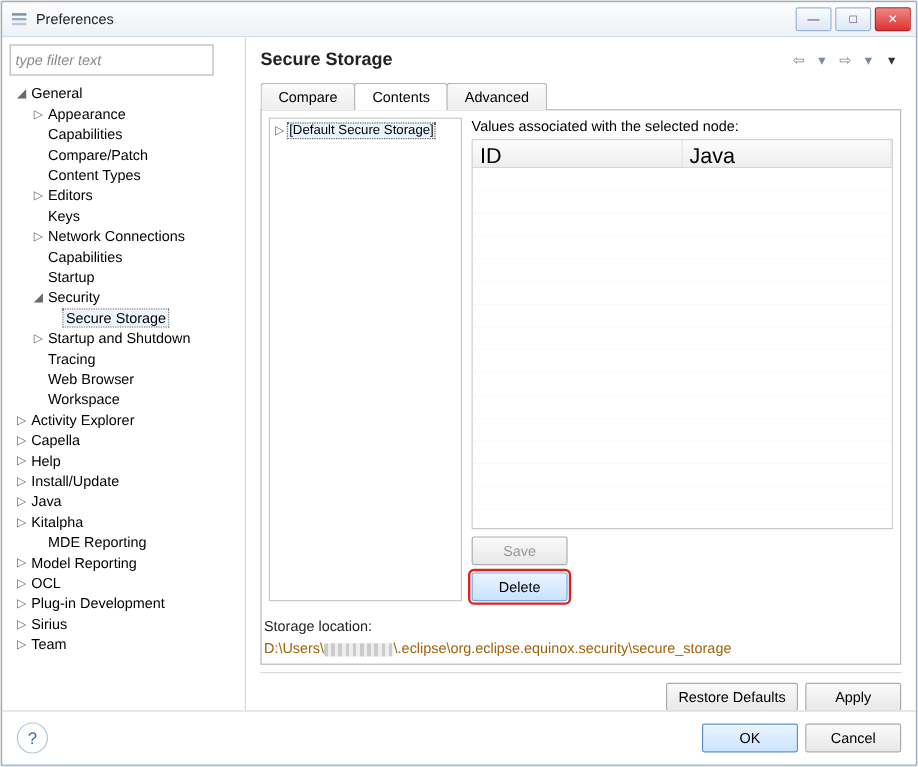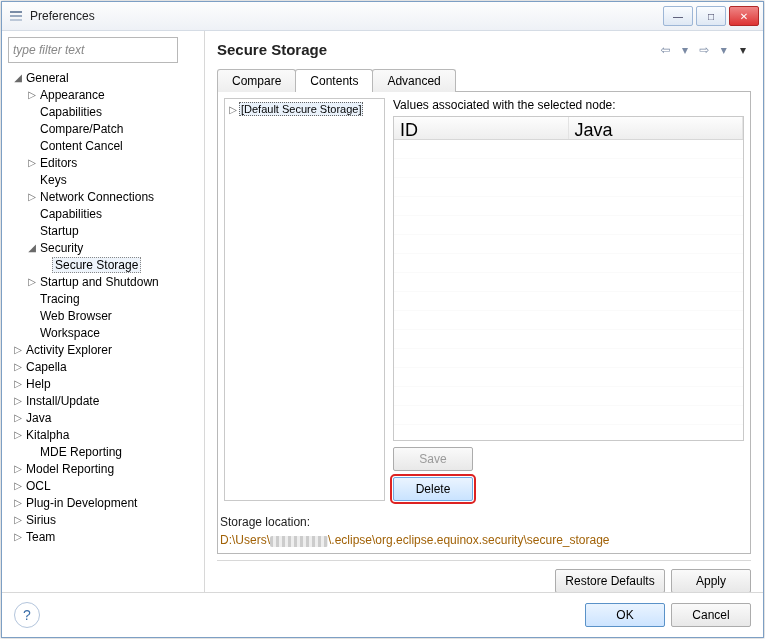--- a/index.html
+++ b/index.html
@@ -85,21 +85,21 @@
           <div class="tn" style="padding-left: 18px;">
             <span class="tw"></span>
             <span class="lbl">Capabilities</span>
           </div>
           <div class="tn" style="padding-left: 18px;">
             <span class="tw"></span>
             <span class="lbl">Compare/Patch</span>
           </div>
           <div class="tn" style="padding-left: 18px;">
             <span class="tw"></span>
-            <span class="lbl">Content Cancel</span>
+            <span class="lbl">Content Types</span>
           </div>
           <div class="tn" style="padding-left: 18px;">
             <span class="tw">▷</span>
             <span class="lbl">Editors</span>
           </div>
           <div class="tn" style="padding-left: 18px;">
             <span class="tw"></span>
             <span class="lbl">Keys</span>
           </div>
           <div class="tn" style="padding-left: 18px;">

